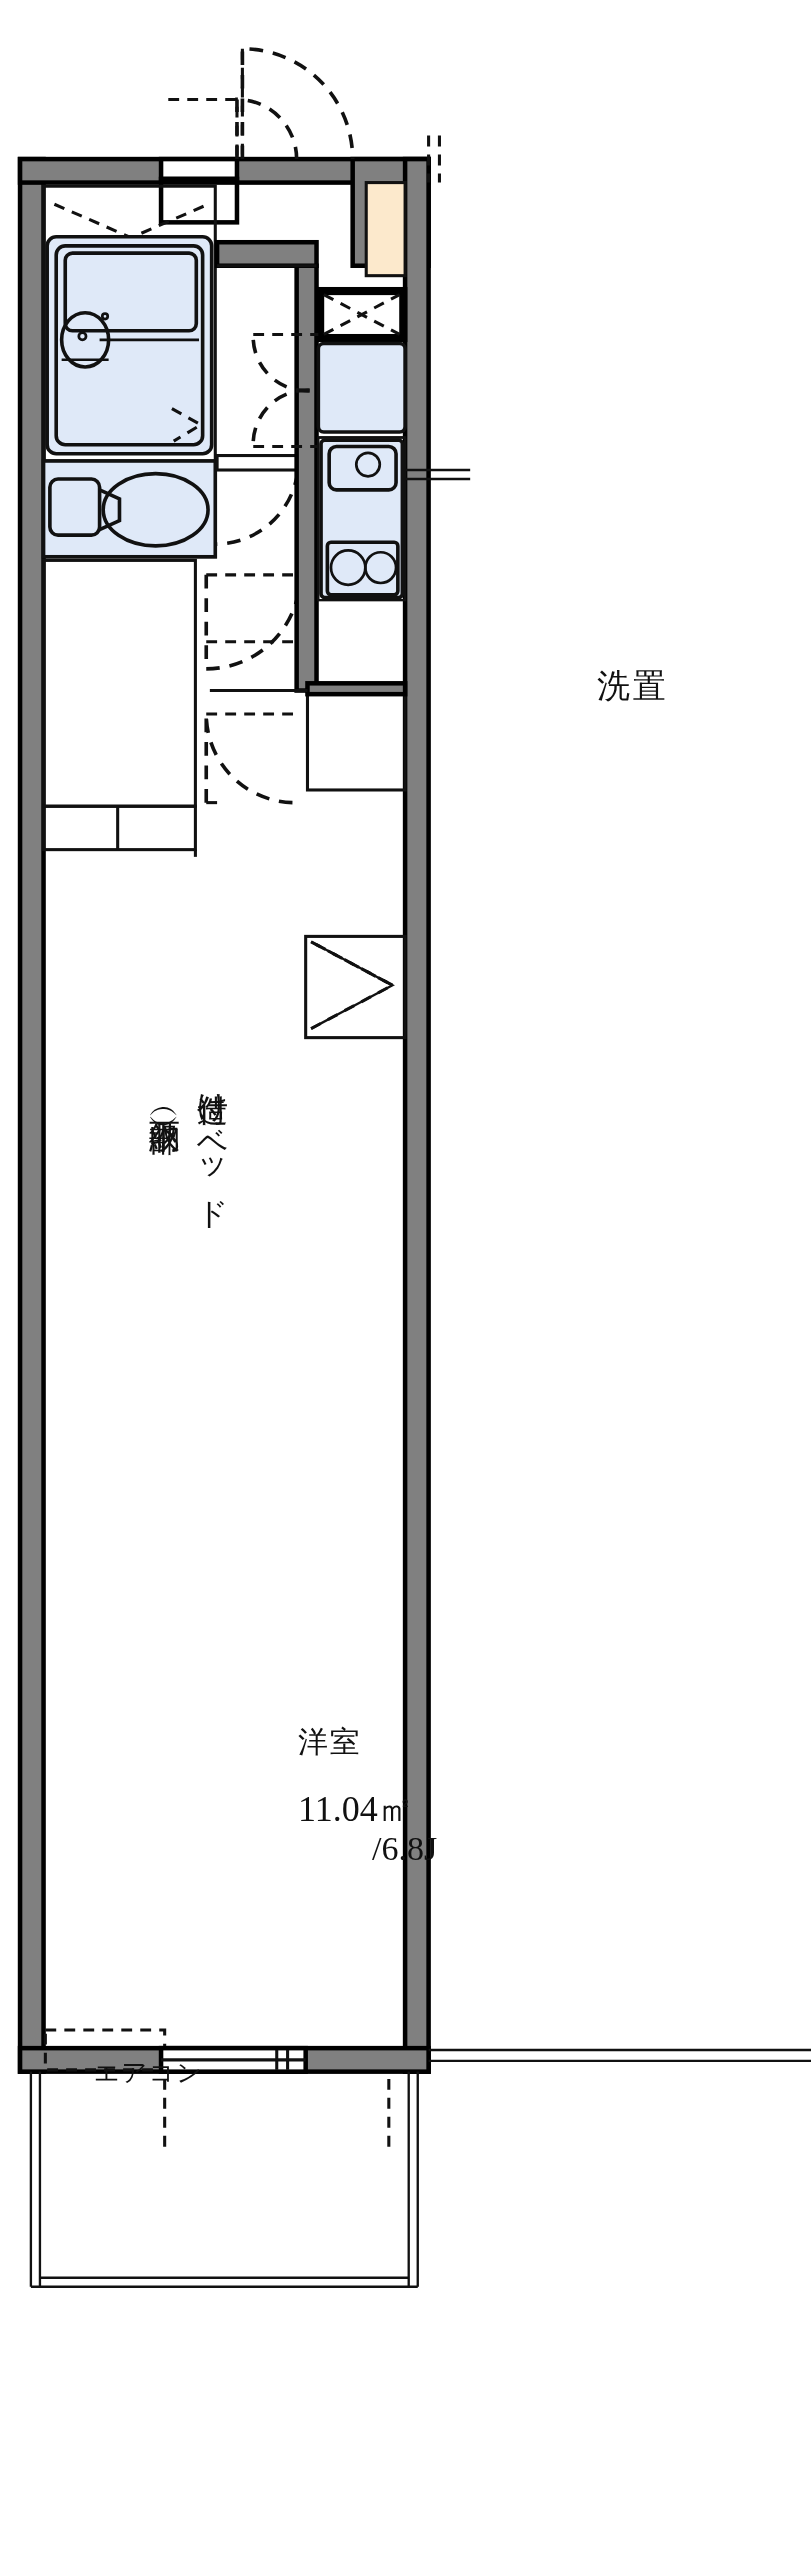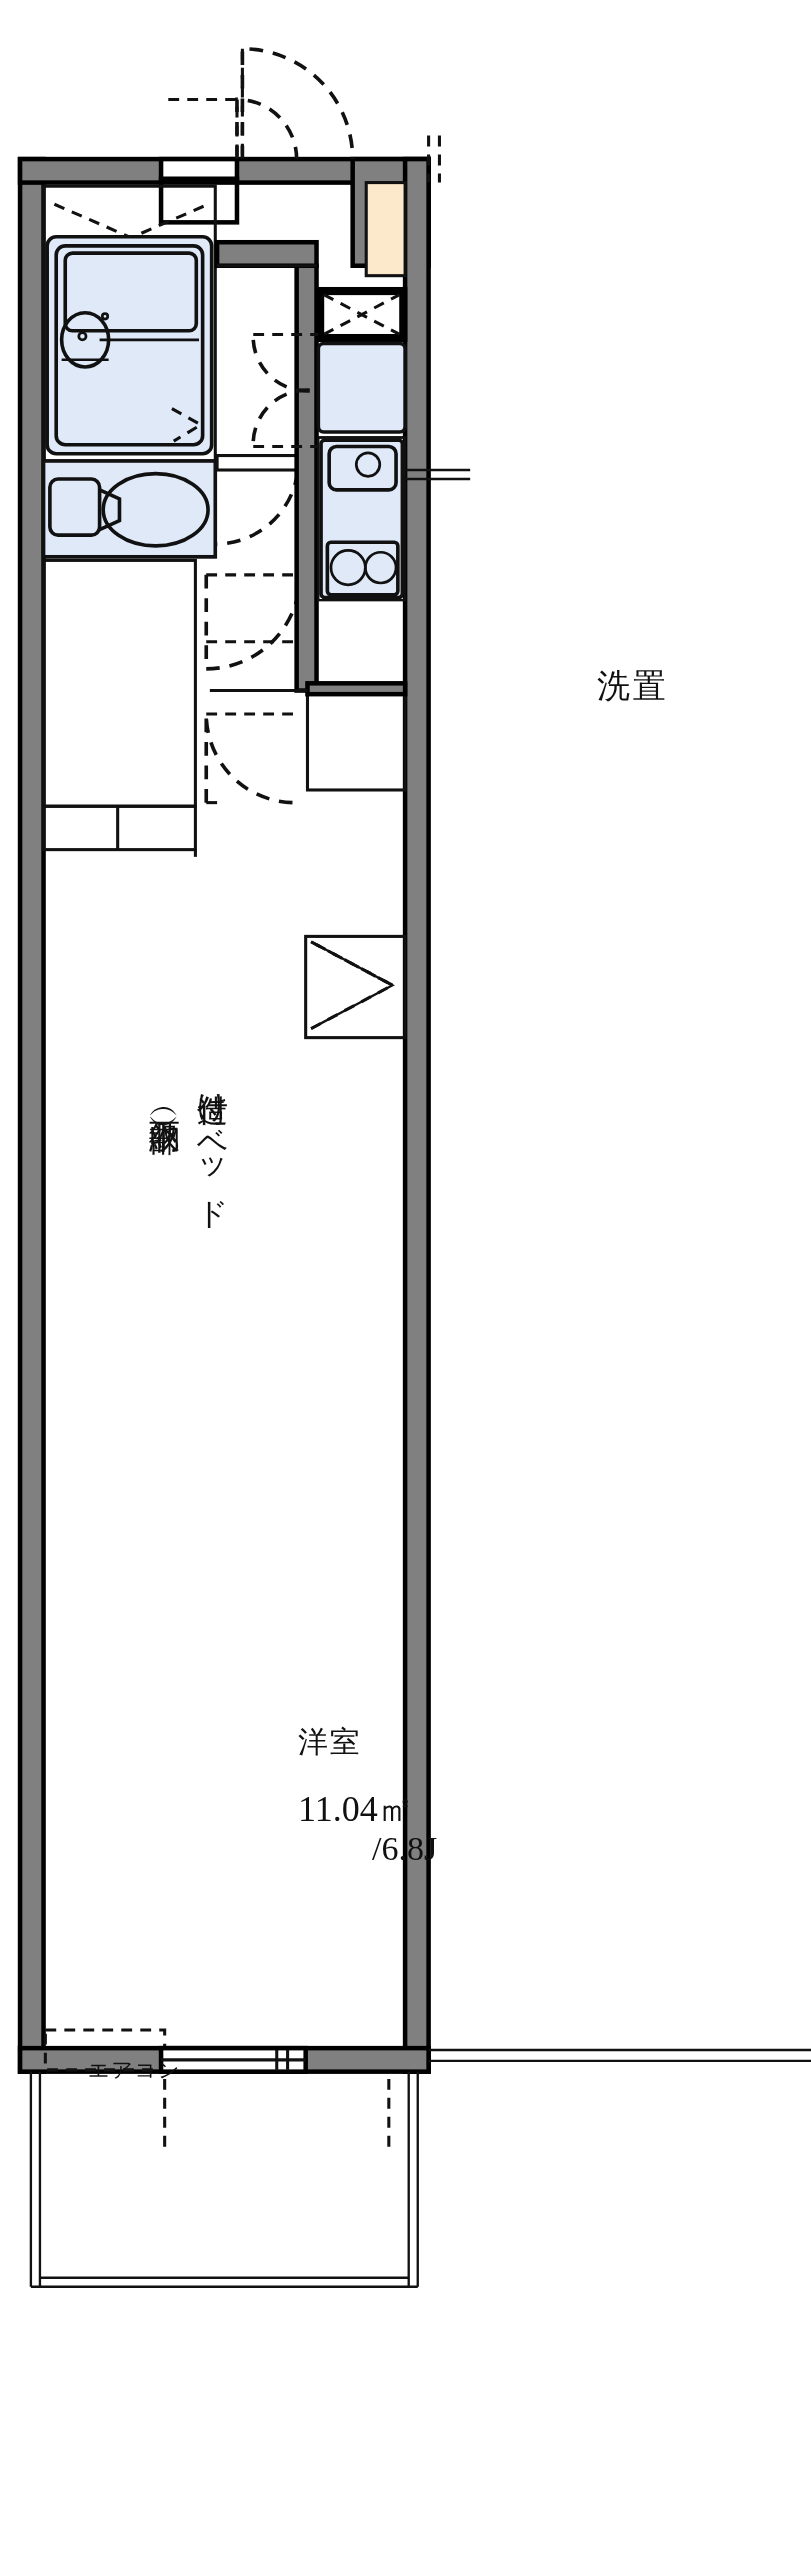--- a/index.html
+++ b/index.html
@@ -5,21 +5,21 @@
   html,body{margin:0;padding:0;background:#ffffff;}
   body{font-family:"Liberation Sans","DejaVu Sans",sans-serif;}
   #page{position:relative;width:812px;height:2576px;background:#ffffff;overflow:hidden;}
   #plan{position:absolute;left:0;top:0;width:812px;height:2576px;}
   .lbl{position:absolute;color:#111111;font-family:Liberation Serif, serif;white-space:pre;}
   .vert{writing-mode:vertical-rl;text-orientation:upright;}
   #lbl-room{left:298px;top:1722px;font-size:30px;letter-spacing:1.8px;}
   #lbl-area{left:298px;top:1785px;font-size:36px;letter-spacing:0px;}
   #lbl-jo{left:332px;top:1830px;font-size:34px;margin-left:40px;}
   #lbl-wash{left:597px;top:664px;font-size:33px;letter-spacing:2.7px;}
-  #lbl-ac{left:88px;top:2056px;font-size:21px;letter-spacing:1.8px;}
+  #lbl-ac{left:94px;top:2056px;font-size:25px;letter-spacing:1.8px;}
   #lbl-bed1{left:197px;top:1071px;font-size:31px;line-height:1;}
   #lbl-bed2{left:149px;top:1098px;font-size:31px;line-height:1;}
 </style>
 </head>
 <body>
 
 <div id="page">
 
 <svg id="plan" viewBox="0 0 898 2850" xmlns="http://www.w3.org/2000/svg">
   <defs>

